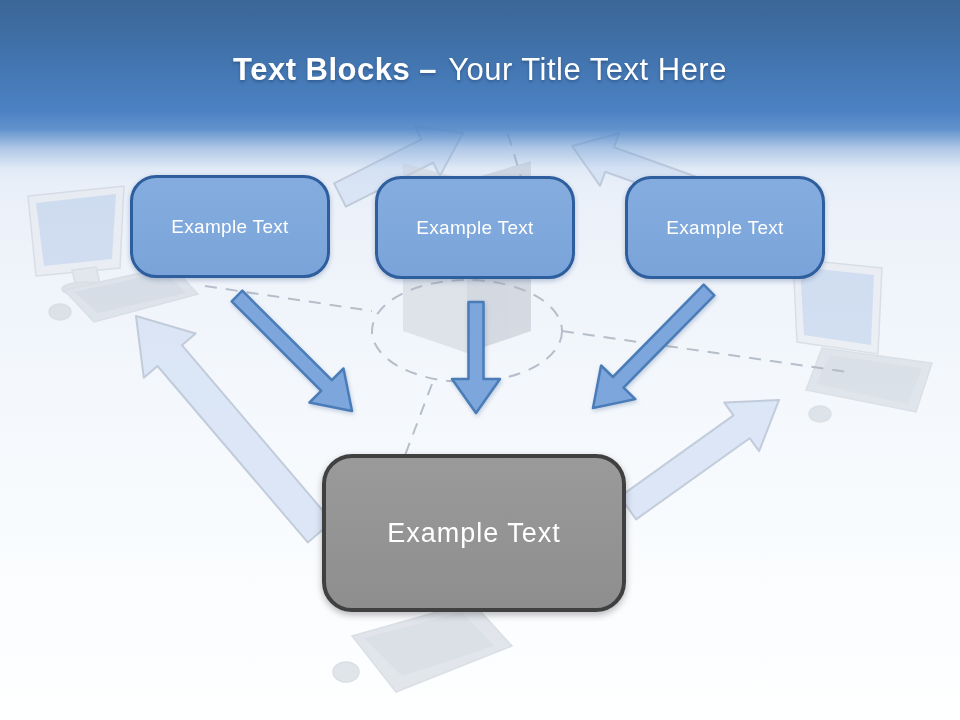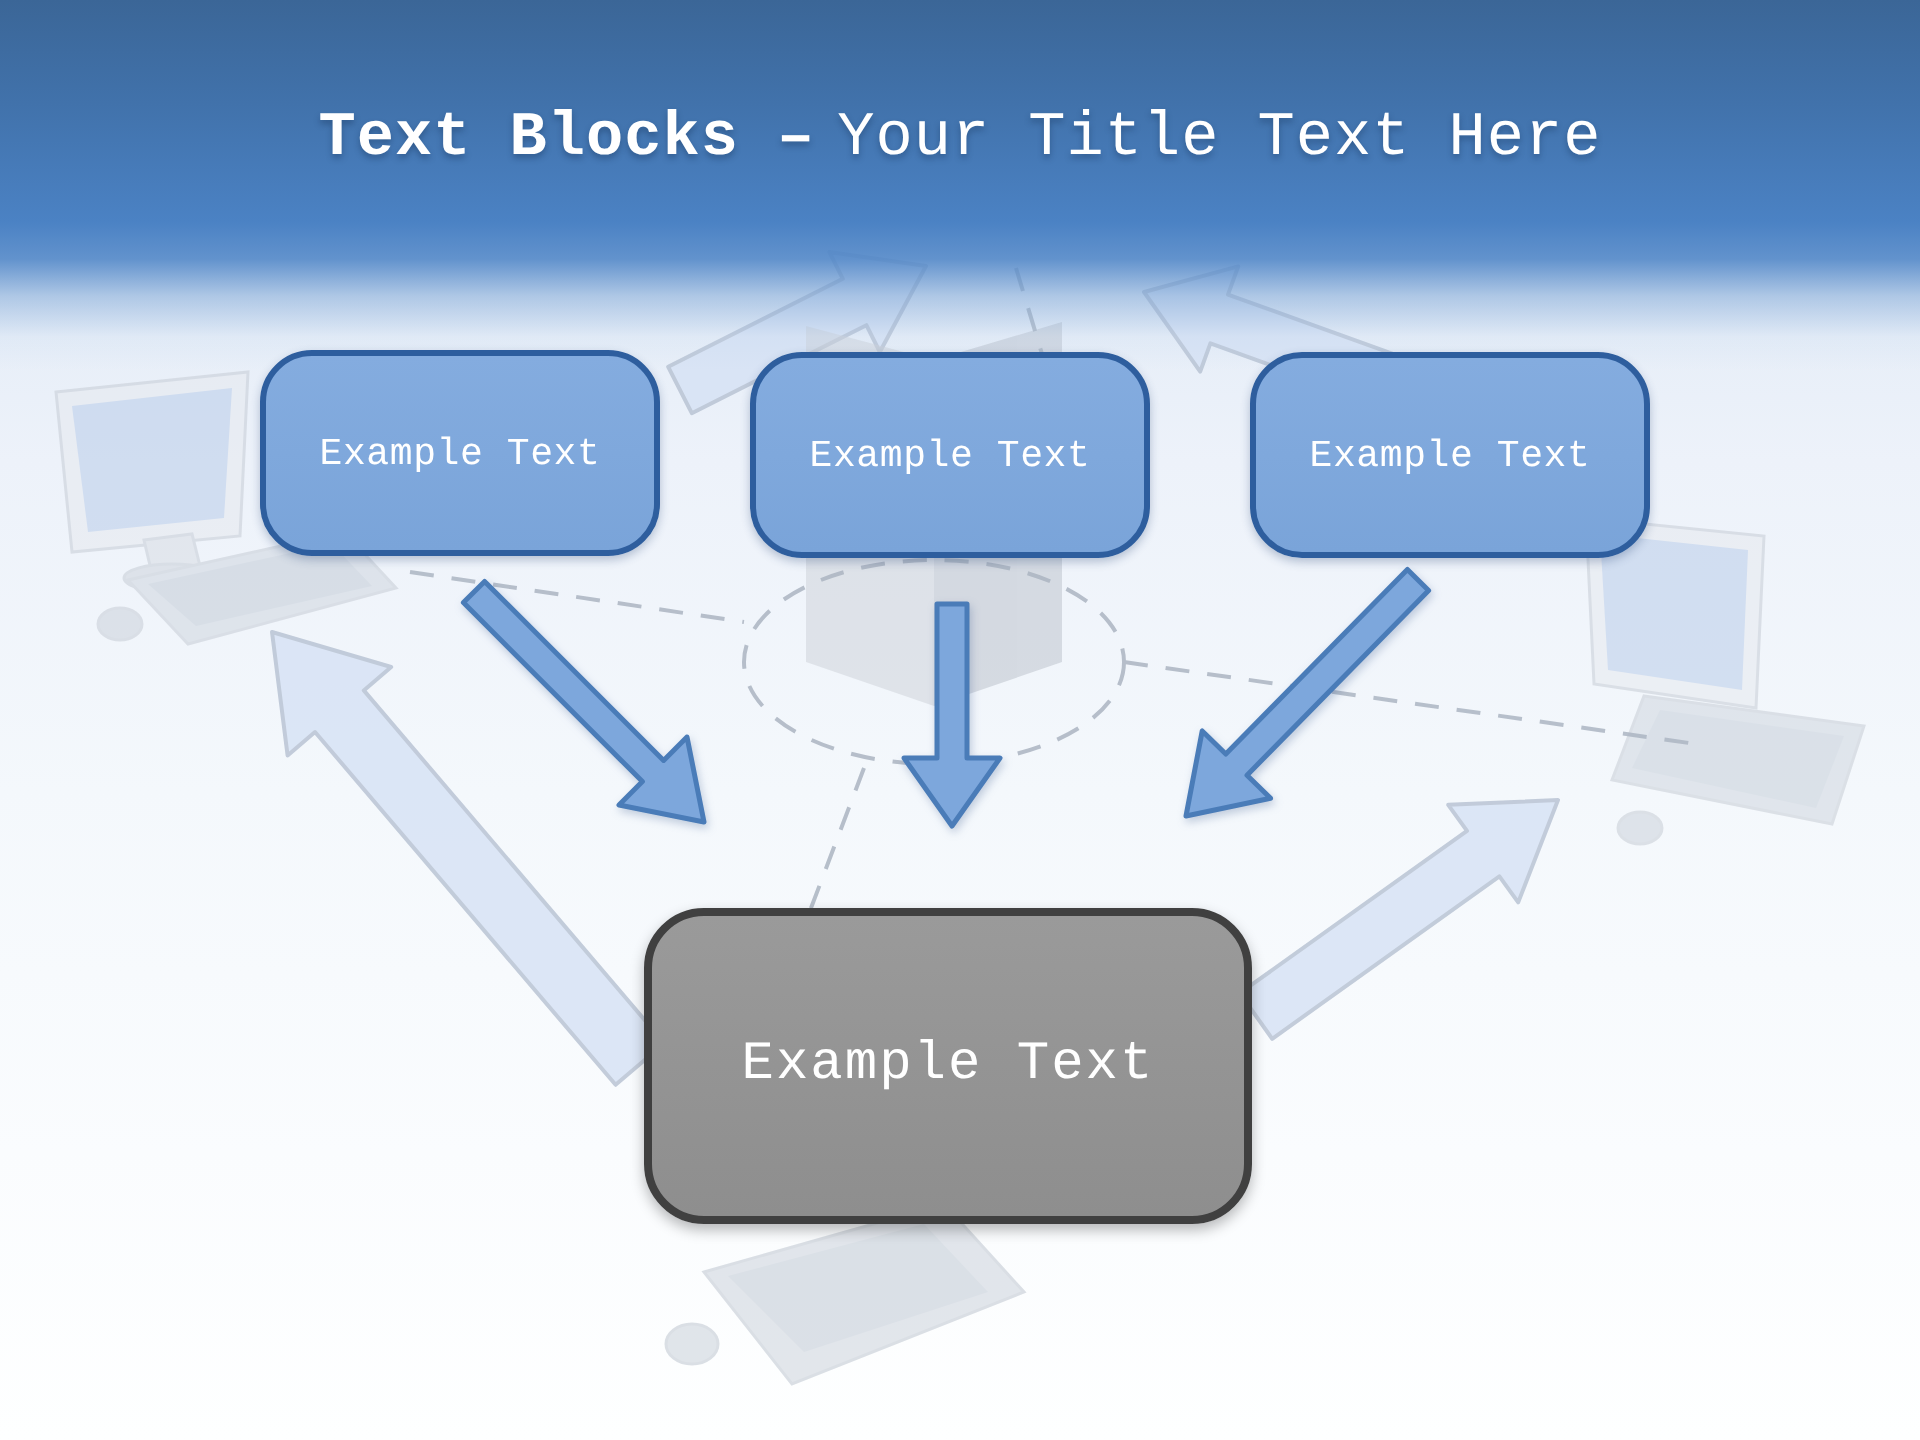--- a/index.html
+++ b/index.html
@@ -1,18 +1,18 @@
 <!DOCTYPE html>
 <html><head>
 <meta charset="utf-8">
 <style>
   html,body{margin:0;padding:0;background:#dfe5ee;}
   .slide{
     position:relative;width:960px;height:720px;margin:0 auto;overflow:hidden;
-    font-family:Liberation Mono, monospace;
+    font-family:Liberation Sans, sans-serif;
     background:linear-gradient(180deg,#cfdcef 0%,#e2ebf6 16%,#edf2fa 32%,#f4f8fc 55%,#fafcfe 80%,#feffff 100%);
   }
   
   .header-band{
     position:absolute;left:0;top:0;width:960px;height:185px;z-index:3;pointer-events:none;
     background:linear-gradient(180deg,
       #3b6697 0%,
       #4172ab 28%,
       #4b82c4 60%,
       rgba(80,134,199,0.88) 70%,

